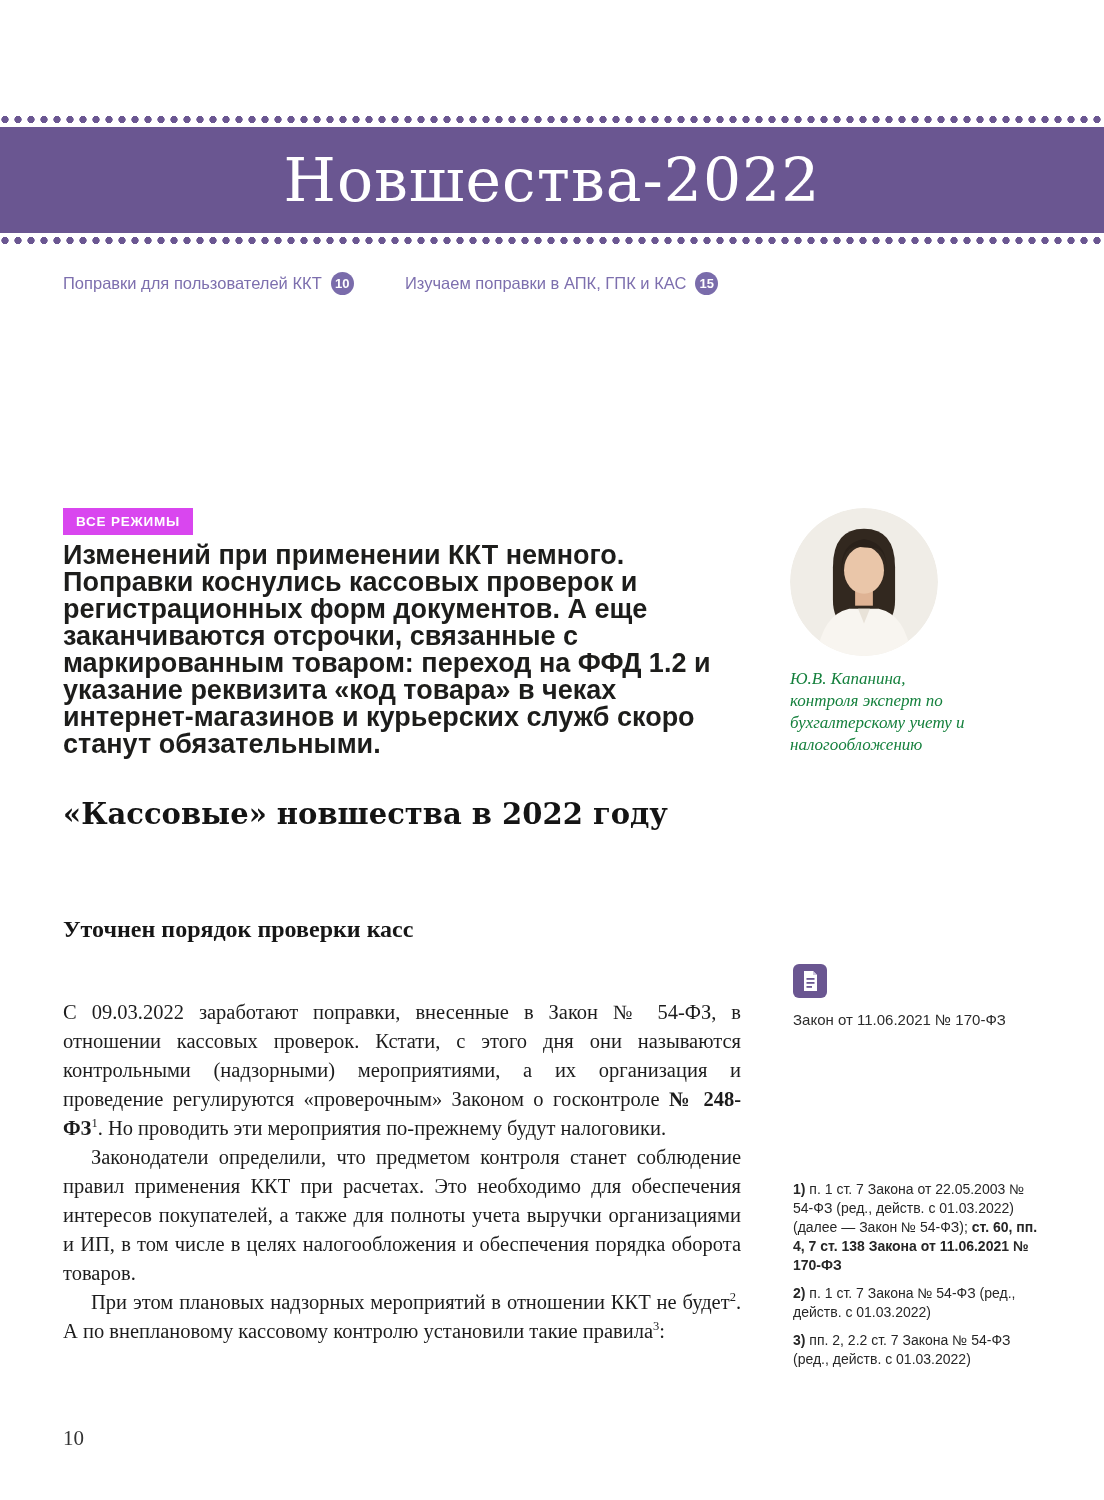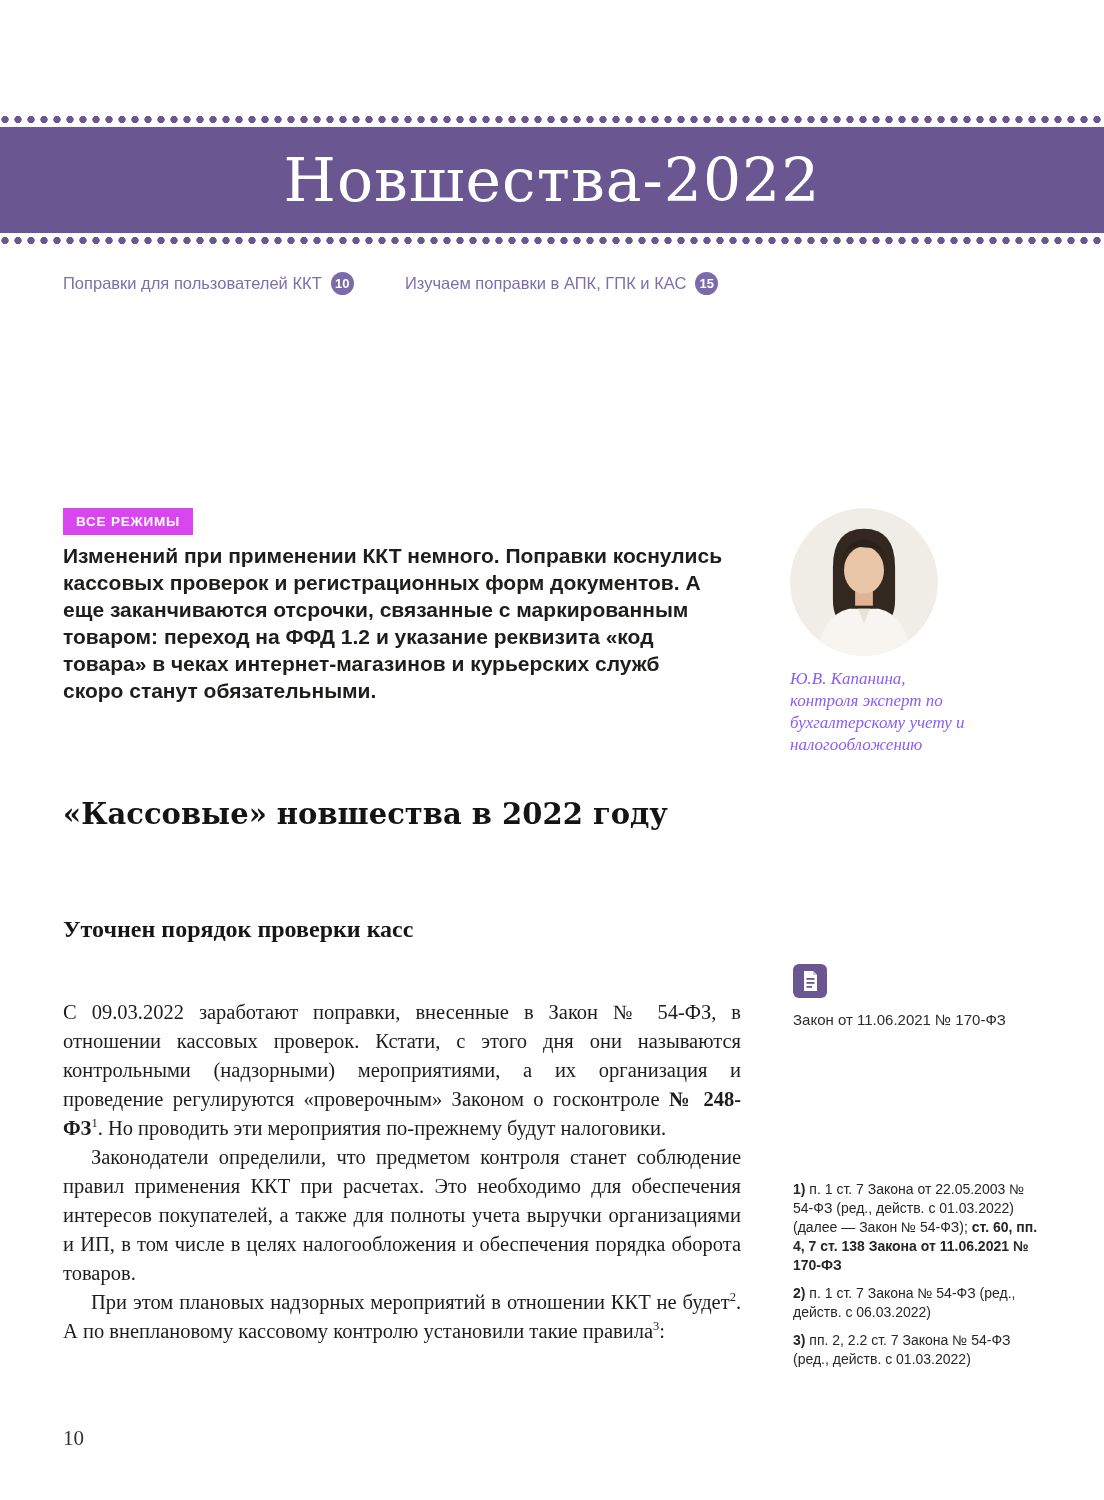--- a/index.html
+++ b/index.html
@@ -43,32 +43,32 @@
   .tag{
     position:absolute;top:508px;left:63px;background:#d946ef;color:#ffffff;
     font-family:"Liberation Sans",sans-serif;font-size:13.5px;font-weight:bold;
     letter-spacing:0.8px;padding:6px 13px;
   }
 
   
   .lead{
     position:absolute;top:542px;left:63px;width:662px;
     font-family:"Liberation Sans",sans-serif;font-weight:bold;
-    font-size:21px;line-height:27px;color:#1d1d1b;
+    font-size:27px;line-height:27px;color:#1d1d1b;
   }
 
   
   .author-photo{
     position:absolute;top:508px;left:790px;width:148px;height:148px;border-radius:50%;
     overflow:hidden;
   }
   .author-info{
     position:absolute;top:668px;left:790px;width:225px;
     font-family:"Liberation Serif",serif;font-style:italic;
-    font-size:17px;line-height:22px;color:#8b5cf6;
+    font-size:17px;line-height:22px;color:#15803d;
   }
   .author-name{display:block;}
 
   
   .article-title{
     position:absolute;top:786px;left:63px;width:680px;
     font-family:"DejaVu Serif","Liberation Serif",serif;font-weight:bold;
     font-size:29px;line-height:56px;color:#141414;
   }
 
@@ -168,17 +168,17 @@
     <path d="M20 9 l4 4 h-4 z" fill="#cfc6e0"></path>
     <rect x="13.5" y="16" width="8" height="1.8" fill="#6a5691"></rect>
     <rect x="13.5" y="20" width="8" height="1.8" fill="#6a5691"></rect>
     <rect x="13.5" y="24" width="5.5" height="1.8" fill="#6a5691"></rect>
   </svg>
 </div>
 <div class="doc-ref">Закон от 11.06.2021 № 170-ФЗ</div>
 
 <div class="footnotes">
   <p class="footnote"><span class="fn-num">1)</span> <span>п. 1 ст. 7 Закона от 22.05.2003 № 54-ФЗ (ред., действ. с 01.03.2022) (далее — Закон № 54-ФЗ); </span><span class="fn-bold">ст. 60, пп. 4, 7 ст. 138 Закона от 11.06.2021 № 170-ФЗ</span></p>
-  <p class="footnote"><span class="fn-num">2)</span> <span>п. 1 ст. 7 Закона № 54-ФЗ (ред., действ. с 06.03.2022)</span><span class="fn-bold"></span></p>
+  <p class="footnote"><span class="fn-num">2)</span> <span>п. 1 ст. 7 Закона № 54-ФЗ (ред., действ. с 01.03.2022)</span><span class="fn-bold"></span></p>
   <p class="footnote"><span class="fn-num">3)</span> <span>пп. 2, 2.2 ст. 7 Закона № 54-ФЗ (ред., действ. с 01.03.2022)</span><span class="fn-bold"></span></p>
 </div>
 
 <div class="page-num">10</div>
 
 </body></html>

